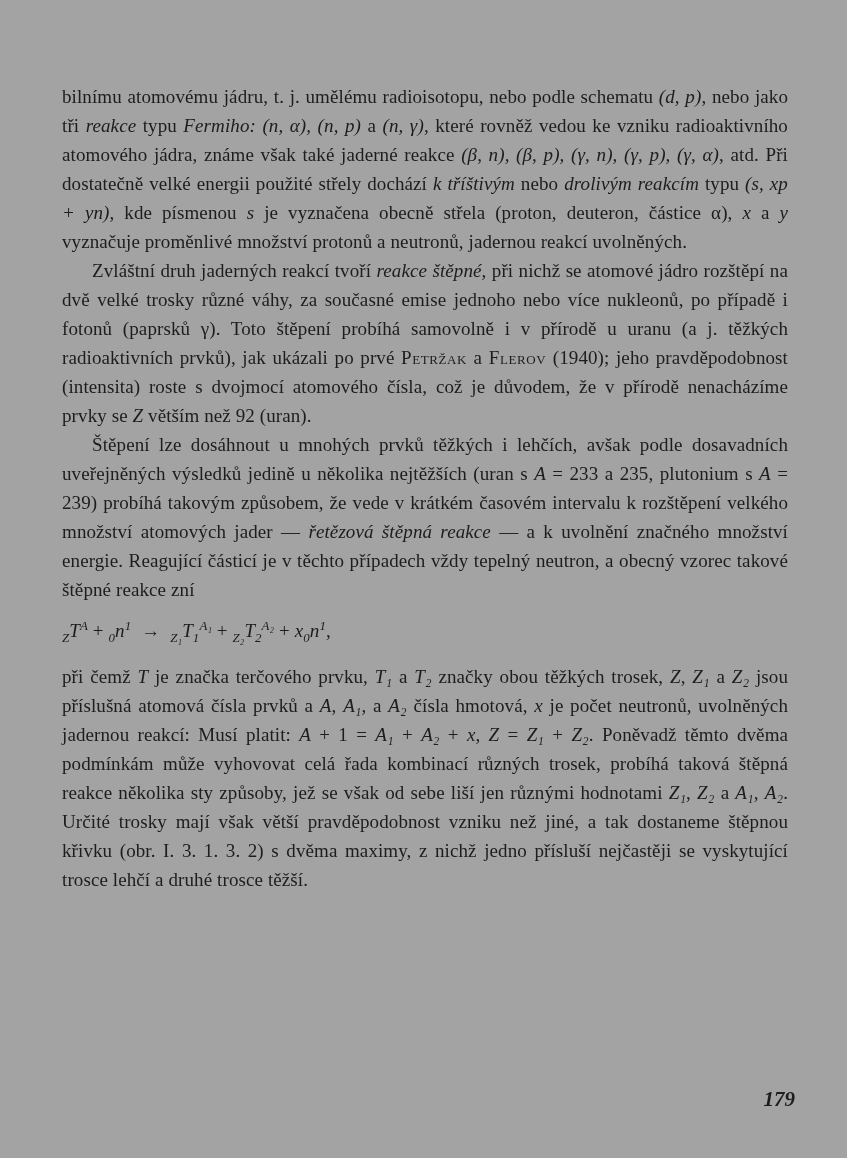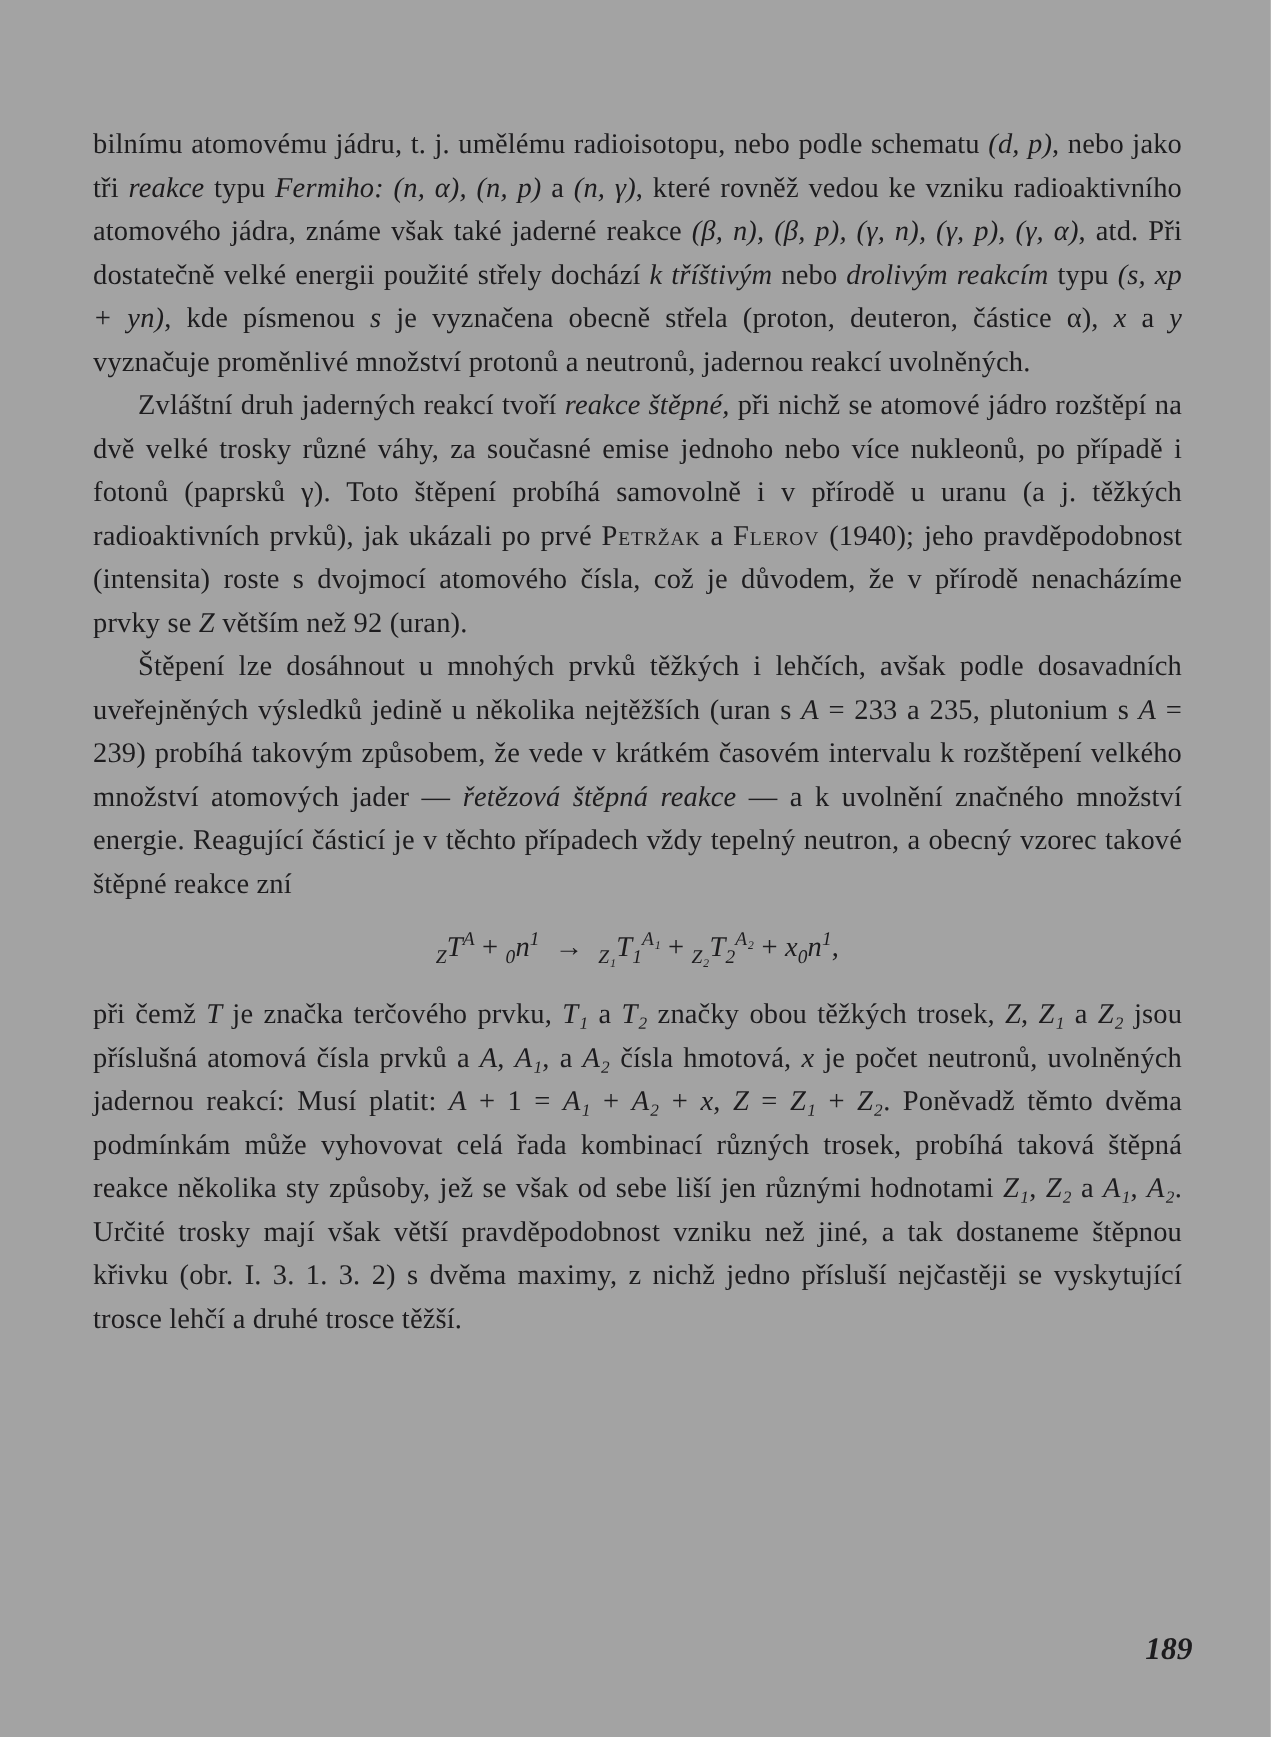--- a/index.html
+++ b/index.html
@@ -22,21 +22,20 @@
     font-size: 19px;
     line-height: 29px;
     text-align: justify;
     letter-spacing: 0.1px;
   }
   p.para { margin: 0; }
   p.para.indent { text-indent: 30px; }
   .it { font-style: italic; }
   .sc { font-variant: small-caps; letter-spacing: 0.6px; }
   .equation {
-    text-align: center;
     margin: 7px 0 9px 0;
     font-size: 19px;
     line-height: 30px;
   }
   .equation .it, .equation sub, .equation sup { font-style: italic; }
   .equation sub, .equation sup { font-size: 68%; }
   .equation .arrow { font-style: normal; padding: 0 10px; }
   .page-number {
     position: absolute;
     right: 52px; bottom: 46px;
@@ -50,14 +49,14 @@
 <body>
 
 <div class="page">
   <div class="text-column">
       <p class="para"><span>bilnímu atomovému jádru, t. j. umělému radioisotopu, nebo podle schematu </span><span class="it">(d, p)</span><span>, nebo jako tři </span><span class="it">reakce</span><span> typu </span><span class="it">Fermiho:</span><span> </span><span class="it">(n, α), (n, p)</span><span> a </span><span class="it">(n, γ)</span><span>, které rovněž vedou ke vzniku radioaktivního atomového jádra, známe však také jaderné reakce </span><span class="it">(β, n), (β, p), (γ, n), (γ, p), (γ, α)</span><span>, atd. Při dostatečně velké energii použité střely dochází </span><span class="it">k tříštivým</span><span> nebo </span><span class="it">drolivým reakcím</span><span> typu </span><span class="it">(s, xp + yn)</span><span>, kde písmenou </span><span class="it">s</span><span> je vyznačena obecně střela (proton, deuteron, částice α), </span><span class="it">x</span><span> a </span><span class="it">y</span><span> vyznačuje proměnlivé množství protonů a neutronů, jadernou reakcí uvolněných.</span></p>
       <p class="para indent"><span>Zvláštní druh jaderných reakcí tvoří </span><span class="it">reakce štěpné,</span><span> při nichž se atomové jádro rozštěpí na dvě velké trosky různé váhy, za současné emise jednoho nebo více nukleonů, po případě i fotonů (paprsků γ). Toto štěpení probíhá samovolně i v přírodě u uranu (a j. těžkých radioaktivních prvků), jak ukázali po prvé </span><span class="sc">Petržak</span><span> a </span><span class="sc">Flerov</span><span> (1940); jeho pravděpodobnost (intensita) roste s dvojmocí atomového čísla, což je důvodem, že v přírodě nenacházíme prvky se </span><span class="it">Z</span><span> větším než 92 (uran).</span></p>
       <p class="para indent"><span>Štěpení lze dosáhnout u mnohých prvků těžkých i lehčích, avšak podle dosavadních uveřejněných výsledků jedině u několika nejtěžších (uran s </span><span class="it">A</span><span> = 233 a 235, plutonium s </span><span class="it">A</span><span> = 239) probíhá takovým způsobem, že vede v krátkém časovém intervalu k rozštěpení velkého množství atomových jader — </span><span class="it">řetězová štěpná reakce</span><span> — a k uvolnění značného množství energie. Reagující částicí je v těchto případech vždy tepelný neutron, a obecný vzorec takové štěpné reakce zní</span></p>
       <div class="equation"><sub>Z</sub><span class="it">T</span><sup>A</sup><span> + </span><sub>0</sub><span class="it">n</span><sup>1</sup><span class="arrow">→</span><sub>Z₁</sub><span class="it">T</span><sub>1</sub><sup>A₁</sup><span> + </span><sub>Z₂</sub><span class="it">T</span><sub>2</sub><sup>A₂</sup><span> + </span><span class="it">x</span><sub>0</sub><span class="it">n</span><sup>1</sup><span>,</span></div>
       <p class="para"><span>při čemž </span><span class="it">T</span><span> je značka terčového prvku, </span><span class="it">T₁</span><span> a </span><span class="it">T₂</span><span> značky obou těžkých trosek, </span><span class="it">Z</span><span>, </span><span class="it">Z₁</span><span> a </span><span class="it">Z₂</span><span> jsou příslušná atomová čísla prvků a </span><span class="it">A</span><span>, </span><span class="it">A₁</span><span>, a </span><span class="it">A₂</span><span> čísla hmotová, </span><span class="it">x</span><span> je počet neutronů, uvolněných jadernou reakcí: Musí platit:  </span><span class="it">A</span><span> + 1 = </span><span class="it">A₁</span><span> + </span><span class="it">A₂</span><span> + </span><span class="it">x</span><span>,  </span><span class="it">Z</span><span> = </span><span class="it">Z₁</span><span> + </span><span class="it">Z₂</span><span>.  Poněvadž těmto dvěma podmínkám může vyhovovat celá řada kombinací různých trosek, probíhá taková štěpná reakce několika sty způsoby, jež se však od sebe liší jen různými hodnotami </span><span class="it">Z₁</span><span>, </span><span class="it">Z₂</span><span> a </span><span class="it">A₁</span><span>, </span><span class="it">A₂</span><span>. Určité trosky mají však větší pravděpodobnost vzniku než jiné, a tak dostaneme štěpnou křivku (obr. I. 3. 1. 3. 2) s dvěma maximy, z nichž jedno přísluší nejčastěji se vyskytující trosce lehčí a druhé trosce těžší.</span></p>
     </div>
-  <div class="page-number">189</div>
+  <div class="page-number">179</div>
 </div>
 
 </body></html>

